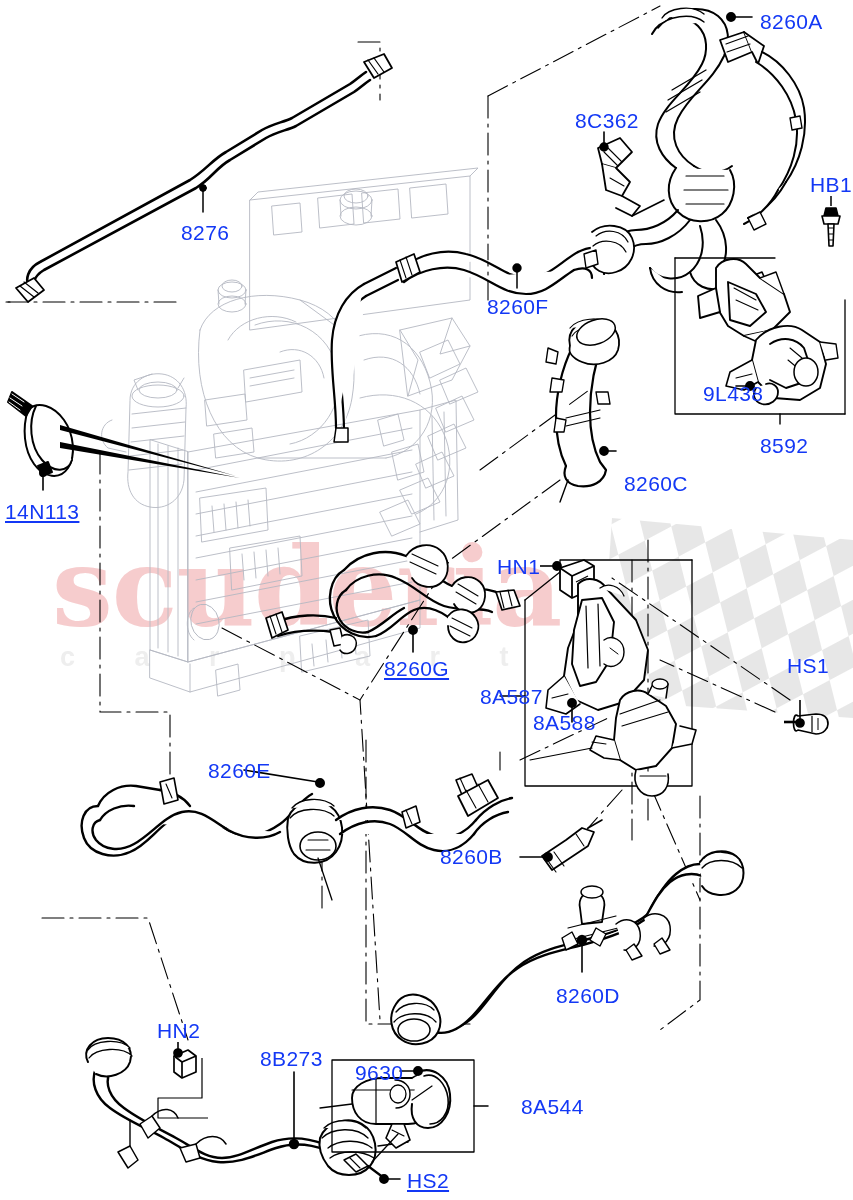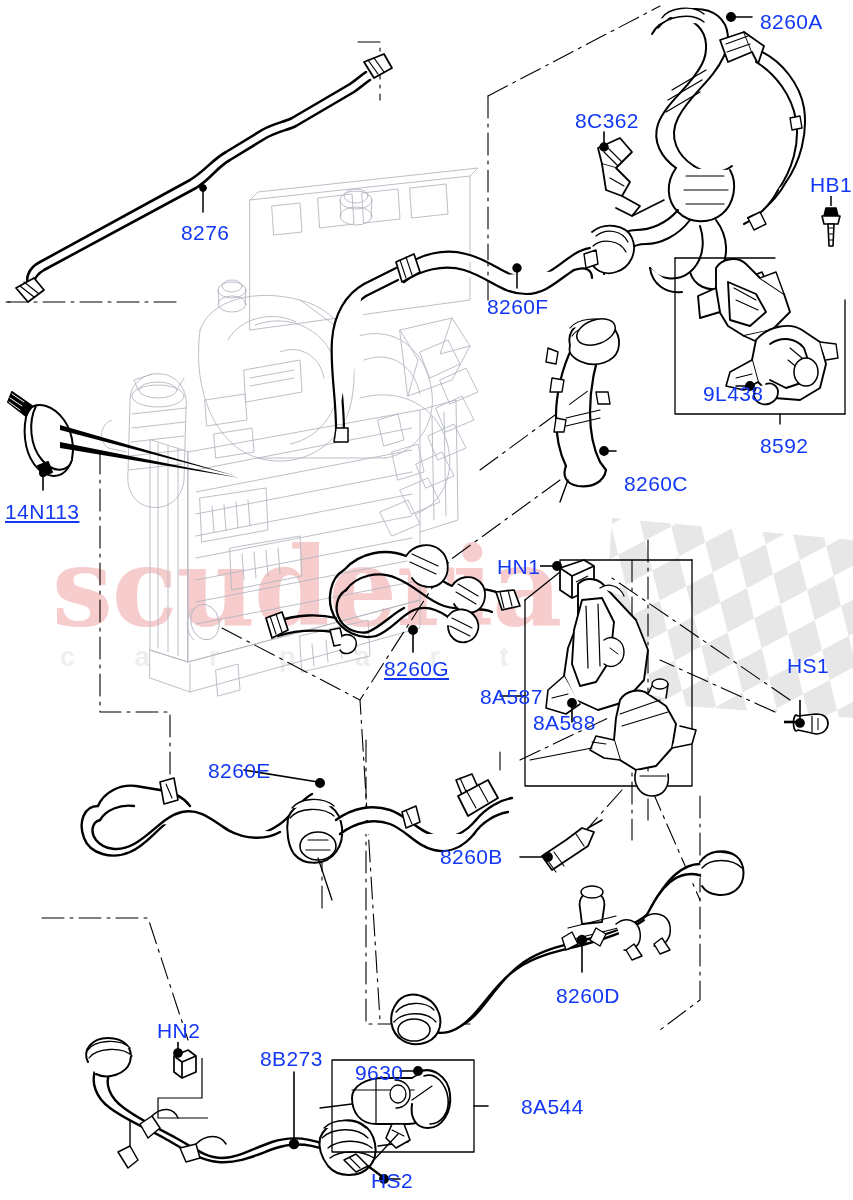--- a/index.html
+++ b/index.html
@@ -646,15 +646,15 @@
   <div class="lbl" style="left:384px; top:658px;text-decoration:underline;">8260G</div>
   <div class="lbl" style="left:440px; top:686px;margin-left:40px;">8A587</div>
   <div class="lbl" style="left:533px; top:712px;text-align:center;">8A588</div>
   <div class="lbl" style="left:208px; top:760px;">8260E</div>
   <div class="lbl" style="left:440px; top:846px;">8260B</div>
   <div class="lbl" style="left:556px; top:985px;">8260D</div>
   <div class="lbl" style="left:157px; top:1020px;text-align:right;">HN2</div>
   <div class="lbl" style="left:240px; top:1048px;margin-left:20px;">8B273</div>
   <div class="lbl" style="left:355px; top:1062px;">9630</div>
   <div class="lbl" style="left:521px; top:1096px;">8A544</div>
-  <div class="lbl" style="left:371px; top:1170px;">HS2</div>
+  <div class="lbl" style="left:407px; top:1170px;text-decoration:underline;">HS2</div>
 
 </div>
 
 </body></html>

